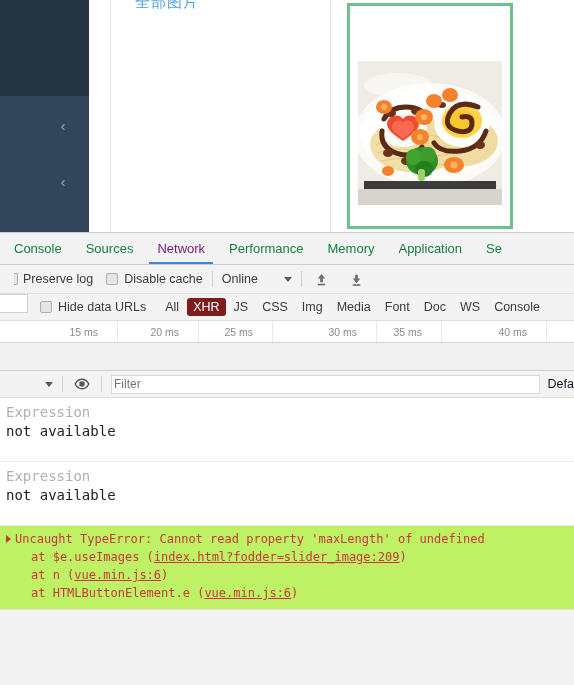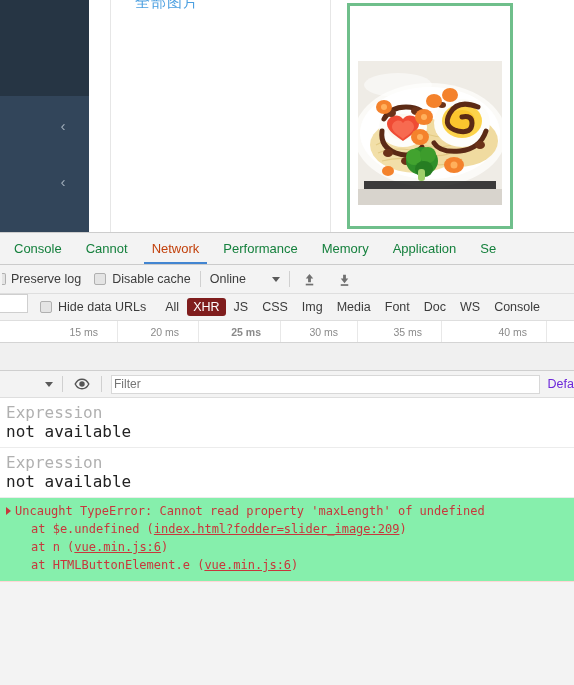--- a/index.html
+++ b/index.html
@@ -99,35 +99,35 @@
     white-space: nowrap;
   }
   .dt-tab {
     display: flex; align-items: center;
     padding: 0 12px;
     font-size: 13px;
     color: #15803d;
     position: relative;
     flex: 0 0 auto;
   }
-  .dt-tab.active { color: #c2410c; }
+  .dt-tab.active { color: #701a75; }
   .dt-tab.active::after {
     content: "";
     position: absolute;
     left: 4px; right: 4px; bottom: 0;
     height: 2px;
     background: #4285d1;
   }
 
   .dt-toolbar {
     height: 29px;
     display: flex; align-items: center;
     background: #f3f3f3;
     border-bottom: 1px solid #dedede;
-    padding-left: 2px;
+    padding-left: 14px;
     white-space: nowrap;
     overflow: hidden;
   }
   .tb-item { display: flex; align-items: center; flex: 0 0 auto; }
   .tb-label { font-size: 12.5px; color: #3c3c3c; }
   .cbx {
     width: 12px; height: 12px;
     border: 1px solid #b0b0b0;
     background: #e4e4e4;
     border-radius: 2px;
@@ -225,37 +225,37 @@
     border: 1px solid #d8d8d8;
     font-size: 12px;
     color: #b5b5b5;
     padding: 0 2px;
     line-height: 17px;
     font-family: "Liberation Sans", sans-serif;
     min-width: 0;
   }
   .level-label {
     font-size: 12.5px;
-    color: #6d28d9;
+    color: #0f172a;
     margin-left: 8px;
     flex: 0 0 auto;
   }
 
   .dt-console { background: #ffffff; }
   .con-row {
     border-bottom: 1px solid #ececec;
-    padding: 5px 6px 6px 6px;
+    padding: 5px 6px 20px 6px;
     font-family: "DejaVu Sans Mono", monospace;
-    font-size: 16px;
+    font-size: 14px;
   }
   .con-label { color: #b0b0b0; line-height: 19px; }
   .con-value { color: #222222; line-height: 19px; }
 
   .err-block {
-    background: #86efac;
+    background: #bef264;
     border-bottom: 1px solid #ffd6d6;
     padding: 4px 6px 7px 6px;
     font-family: "DejaVu Sans Mono", monospace;
     font-size: 12px;
     color: #c8373c;
   }
   .err-head { display: flex; align-items: flex-start; line-height: 18px; }
   .err-tri {
     width: 0; height: 0;
     border-top: 4px solid transparent;
@@ -370,21 +370,21 @@
   </div>
 </div>
 
 <div id="devtools">
 
   <div class="dt-tabbar" id="dt-tabs">
       <div class="dt-tab">
         <span>Console</span>
       </div>
       <div class="dt-tab">
-        <span>Cannot</span>
+        <span>Sources</span>
       </div>
       <div class="dt-tab active">
         <span>Network</span>
       </div>
       <div class="dt-tab">
         <span>Performance</span>
       </div>
       <div class="dt-tab">
         <span>Memory</span>
       </div>
@@ -448,22 +448,22 @@
         <div class="ftype">Font</div>
         <div class="ftype">Doc</div>
         <div class="ftype">WS</div>
         <div class="ftype">Console</div>
       </div>
   </div>
 
   <div class="dt-timeline" id="dt-timeline">
       <div class="tick" style="left: 37px; width: 81px;">15 ms</div>
       <div class="tick" style="left: 118px; width: 81px;">20 ms</div>
-      <div class="tick" style="left: 200px; width: 81px; font-weight: bold;">25 ms</div>
-      <div class="tick" style="left: 277px; width: 81px;">30 ms</div>
+      <div class="tick" style="left: 192px; width: 81px;">25 ms</div>
+      <div class="tick" style="left: 296px; width: 81px;">30 ms</div>
       <div class="tick" style="left: 361px; width: 81px;">35 ms</div>
       <div class="tick" style="left: 466px; width: 81px;">40 ms</div>
     </div>
 
   <div class="dt-blankband"></div>
 
   <div class="dt-consolebar">
     <div class="tb-item">
       <span class="caret-down"></span>
     </div>
@@ -486,18 +486,18 @@
       </div>
       <div class="con-row">
         <div class="con-label">Expression</div>
         <div class="con-value">not available</div>
       </div>
       <div class="err-block">
         <div class="err-head">
           <span class="err-tri"></span>
           <span>Uncaught TypeError: Cannot read property 'maxLength' of undefined</span>
         </div>
-        <div class="err-stack"><span>at $e.undefined (</span><a class="err-link">index.html?fodder=slider_image:209</a><span>)</span></div>
+        <div class="err-stack"><span>at $e.useImages (</span><a class="err-link">index.html?fodder=slider_image:209</a><span>)</span></div>
         <div class="err-stack"><span>at n (</span><a class="err-link">vue.min.js:6</a><span>)</span></div>
         <div class="err-stack"><span>at HTMLButtonElement.e (</span><a class="err-link">vue.min.js:6</a><span>)</span></div>
       </div>
     </div>
 </div>
 
 </body></html>

